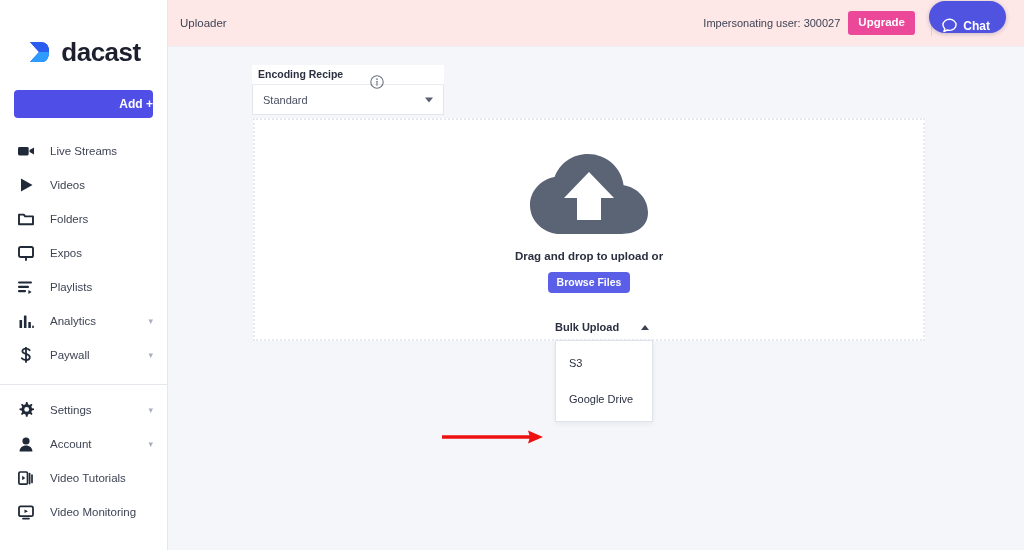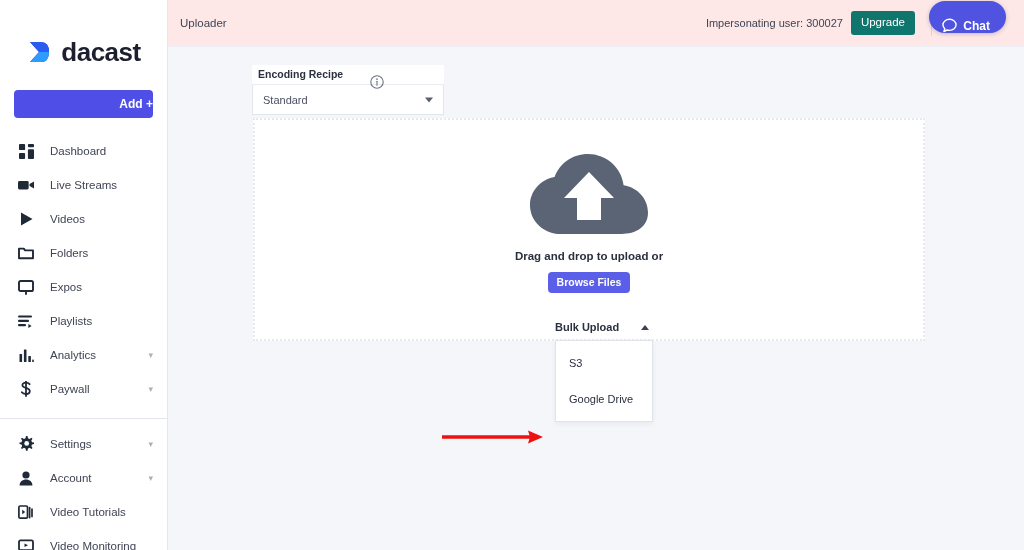--- a/index.html
+++ b/index.html
@@ -135,26 +135,26 @@
     align-items: center;
     gap: 0;
   }
   .impersonating {
     font-size: 11px;
     color: #3f4454;
     margin-right: 8px;
     white-space: nowrap;
   }
   .upgrade-btn {
-    background: #0f766e;
+    background: #ec4899;
     color: #ffffff;
     border: none;
     border-radius: 3px;
     font-size: 11.5px;
-    font-weight: 400;
+    font-weight: 700;
     padding: 5px 10px;
     cursor: pointer;
     font-family: inherit;
     line-height: 1.2;
   }
   .topbar-sep {
     width: 1px;
     height: 26px;
     background: #f0c9c9;
     margin: 0 16px;
@@ -360,31 +360,20 @@
           <path d="M13 14 L23 14 Q23 24 15 24 L4 24 Z" fill="#2e9bff"></path>
         </svg>
       </span>
       <span class="brand-text">dacast</span>
     </div>
 
     <button class="add-btn">Add +</button>
 
     <nav class="nav">
 
-      <div class="nav-item">
-        <span class="nav-ico">
-          <svg width="15" height="15" viewBox="0 0 16 16" fill="currentColor" aria-hidden="true">
-            <rect x="0" y="0" width="6.5" height="6.5" rx="1"></rect>
-            <rect x="9.5" y="0" width="6.5" height="3.5" rx="1"></rect>
-            <rect x="9.5" y="5.5" width="6.5" height="10.5" rx="1"></rect>
-            <rect x="0" y="9.5" width="6.5" height="6.5" rx="1"></rect>
-          </svg>
-        </span>
-        <span class="nav-label">Dashboard</span>
-      </div>
 
       <div class="nav-item">
         <span class="nav-ico">
           <svg width="16" height="14" viewBox="0 0 18 14" fill="currentColor" aria-hidden="true">
             <rect x="0" y="2.5" width="12" height="9.5" rx="1.6"></rect>
             <path d="M13 6 L18 3 L18 11 L13 8 Z"></path>
           </svg>
         </span>
         <span class="nav-label">Live Streams</span>
       </div>

